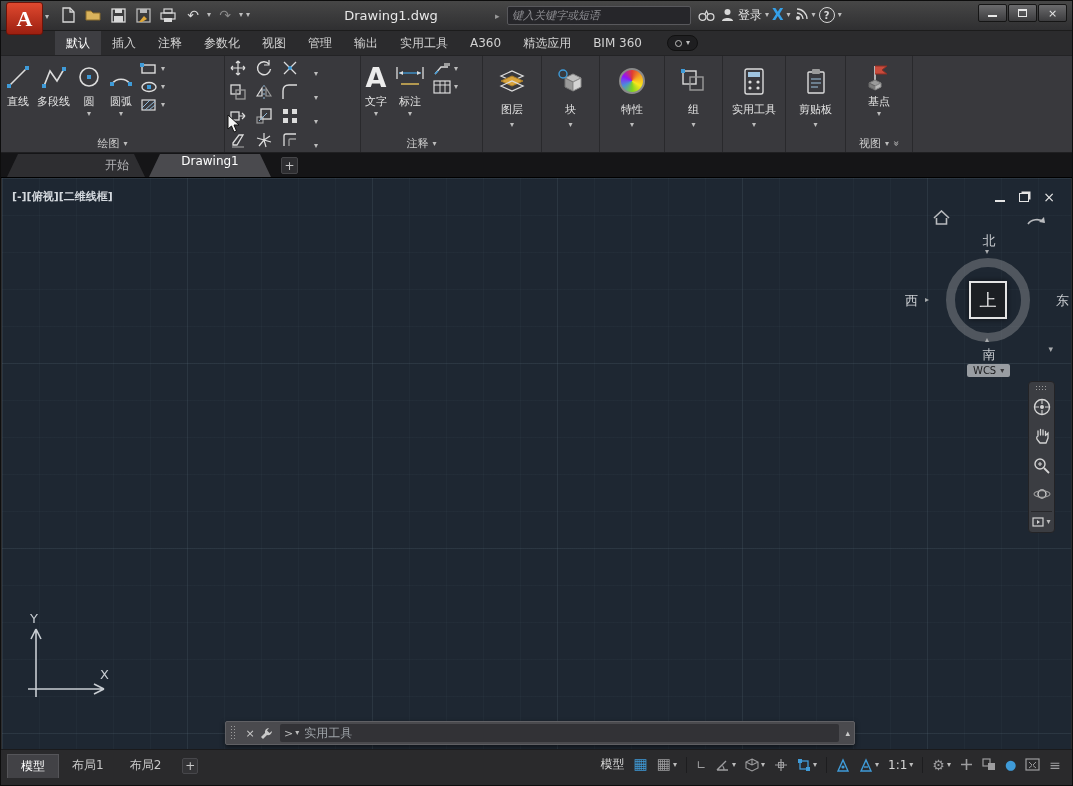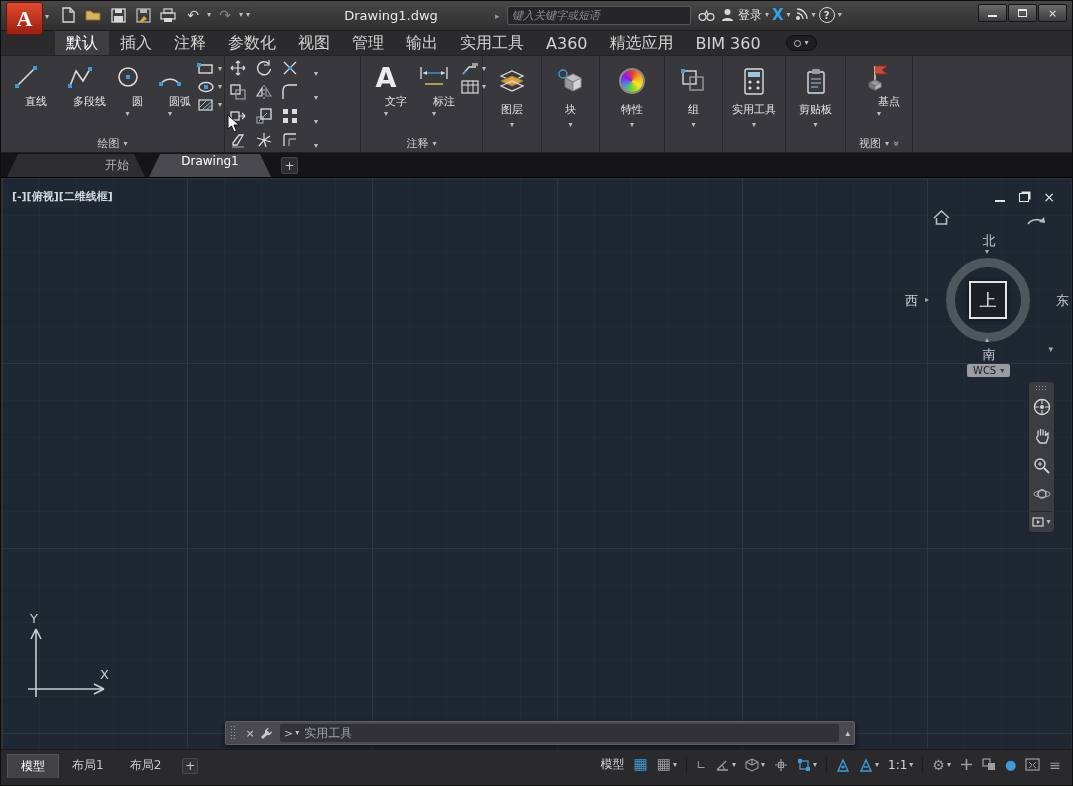--- a/index.html
+++ b/index.html
@@ -27,33 +27,33 @@
   .signin-label{color:#e0e0e0;font-size:12px;}
   .exchange-x{color:#35a0e8;font-weight:bold;font-size:15px;}
   .help-circ{width:16px;height:16px;border:1.5px solid #d8d8d8;border-radius:50%;display:flex;align-items:center;justify-content:center;font-size:10px;color:#d8d8d8;font-weight:bold;}
   .winbtns{position:absolute;right:5px;top:3px;display:flex;gap:1px;}
   .wbtn{width:29px;height:18px;background:linear-gradient(#6b6b6d,#3c3c3e);border:1px solid #151515;border-radius:2px;display:flex;align-items:center;justify-content:center;color:#e8e8e8;font-size:11px;}
   .glyph-min{width:9px;height:2px;background:#e8e8e8;margin-top:6px;}
   .glyph-max{width:9px;height:8px;border:1px solid #e8e8e8;border-top-width:2px;}
 
   
   .rtabs{position:absolute;top:30px;left:0;right:0;height:25px;background:#2b2b2d;display:flex;align-items:stretch;padding-left:54px;border-bottom:1px solid #232325;}
-  .rtab{display:flex;align-items:center;padding:0 11px;font-size:16px;color:#d2d2d2;}
+  .rtab{display:flex;align-items:center;padding:0 11px;font-size:12px;color:#d2d2d2;}
   .rtab.active{background:#3e3e42;color:#ffffff;}
   .ribbon-min{display:flex;align-items:center;gap:4px;background:#1e1e20;border:1px solid #111;border-radius:8px;height:16px;margin:4px 0 0 14px;padding:0 7px;}
   .ribbon-min .dotc{width:7px;height:7px;border:1.5px solid #bdbdbd;border-radius:50%;}
 
   
   .ribbon{position:absolute;top:55px;left:0;right:0;height:97px;background:#39393d;display:flex;border-bottom:1px solid #1f1f21;}
   .rpanel{position:relative;height:100%;border-right:1px solid #29292c;display:flex;flex-direction:column;}
   .ptools{flex:1;display:flex;align-items:flex-start;padding:4px 2px 0 2px;gap:2px;}
   .plabel{height:17px;display:flex;align-items:center;justify-content:center;gap:4px;font-size:11px;color:#cfcfcf;}
   .bigtool{display:flex;flex-direction:column;align-items:center;gap:1px;padding:1px 2px;}
   .ticon{height:32px;display:flex;align-items:center;justify-content:center;}
-  .tlabel{font-size:11px;color:#e4e4e4;white-space:nowrap;margin-left:20px;}
+  .tlabel{font-size:11px;color:#e4e4e4;white-space:nowrap;}
   .smallcol{display:flex;flex-direction:column;gap:4px;padding-top:2px;}
   .srow{display:flex;align-items:center;gap:3px;padding:0 2px;}
   .migrid{display:grid;grid-template-columns:repeat(4,26px);grid-auto-rows:24px;align-items:center;justify-items:center;padding-top:2px;}
   .cpanel{align-items:center;justify-content:flex-start;padding-top:8px;gap:4px;}
   .cicon{height:34px;display:flex;align-items:center;justify-content:center;}
   .clabel{font-size:11px;color:#e4e4e4;}
   .propwheel{width:26px;height:26px;border-radius:50%;border:2px solid #8a8a8a;background:conic-gradient(#e03c31,#f5a623,#f8e71c,#7ed321,#4a90d9,#9013fe,#e03c31);}
   .chev{color:#bdbdbd;font-size:10px;display:inline-block;transform:rotate(90deg);}
 
   

